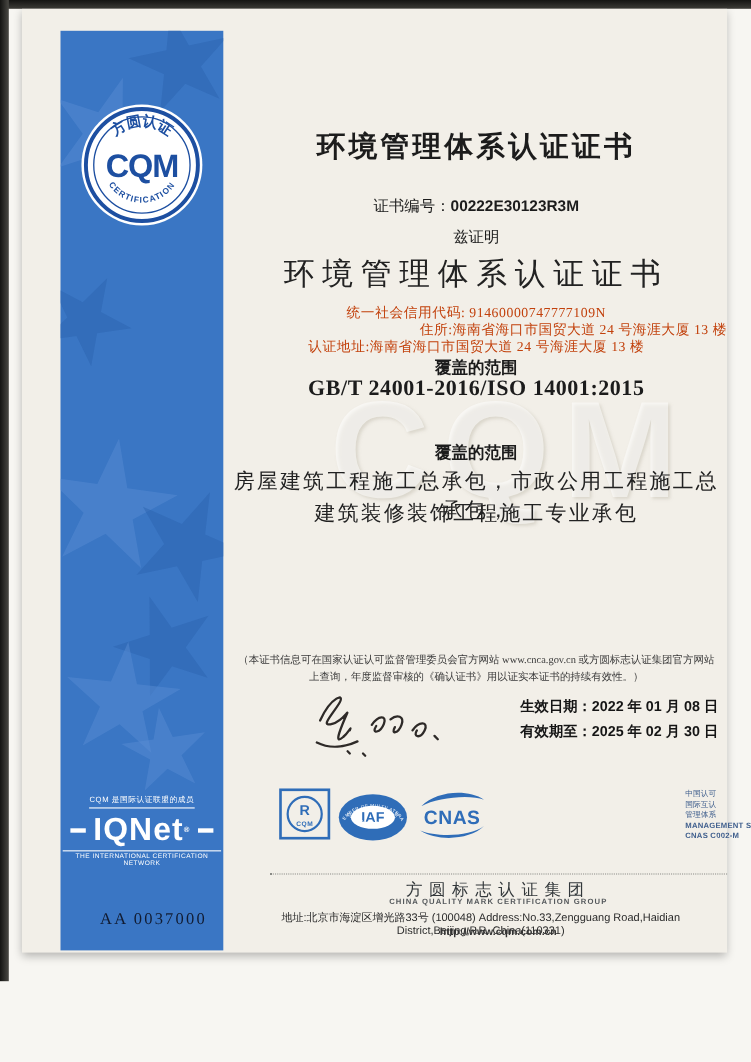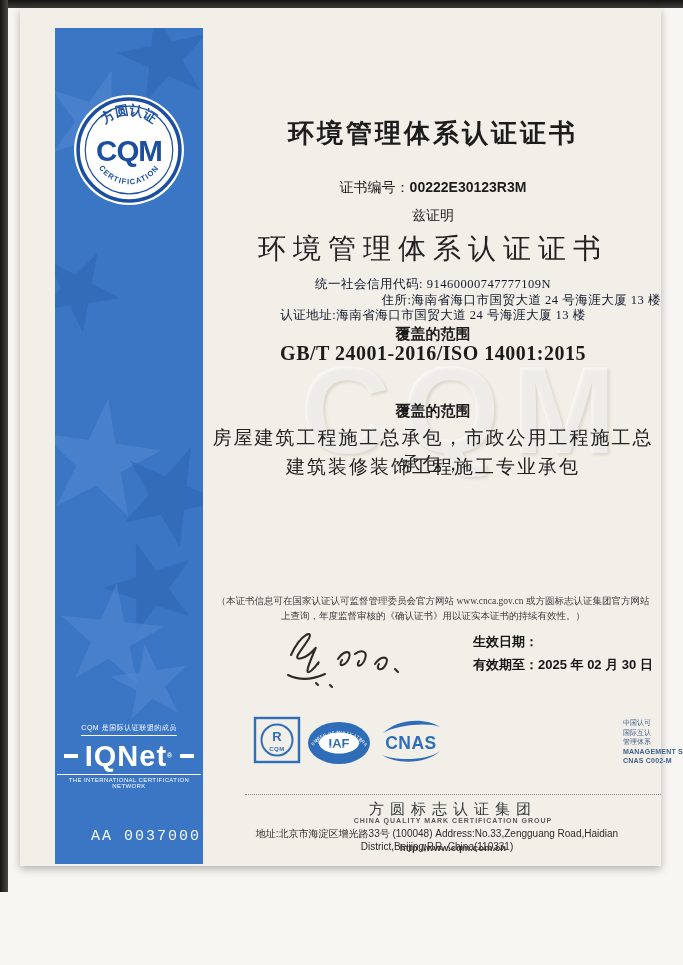--- a/index.html
+++ b/index.html
@@ -16,34 +16,34 @@
   .star.light{background:#5b8fd4;opacity:.45;}
   .star.dark{background:#2b63b0;opacity:.5;}
   .cqm-logo{position:absolute;left:18px;top:66px;}
   .iqnet{position:absolute;left:2px;top:688px;width:144px;text-align:center;color:#fff;}
   .iqnet .member{display:inline-block;font-size:7px;letter-spacing:.5px;border-bottom:1px solid #fff;padding-bottom:2px;}
   .iqnet .nameline{display:flex;align-items:center;justify-content:center;gap:7px;margin-top:5px;}
   .iqnet .dash{width:14px;height:4px;background:#fff;}
   .iqnet .name{font-size:29px;font-weight:bold;letter-spacing:1px;line-height:30px;}
   .iqnet .reg{font-size:7px;vertical-align:top;}
   .iqnet .network{display:inline-block;font-size:6px;letter-spacing:.4px;border-top:1px solid #fff;padding-top:2px;margin-top:3px;}
-  .sidebar-serial{position:absolute;left:36px;top:800px;font-family:Liberation Mono, monospace;font-size:15px;letter-spacing:2px;color:#ffffff;opacity:.95;}
+  .sidebar-serial{position:absolute;left:36px;top:800px;font-family:Liberation Serif, serif;font-size:15px;letter-spacing:2px;color:#0f172a;opacity:.95;}
   
   .content{position:absolute;left:185px;top:0;width:456px;height:858px;text-align:center;color:#1c1c1c;}
   .cert-watermark{position:absolute;left:0;top:42px;width:100%;font-size:45px;font-weight:bold;letter-spacing:7px;
     background:repeating-linear-gradient(to bottom,#8f8c84 0 2px,#c6c3bb 2px 3px,#9a968e 3px 5px,#d4d1c9 5px 6px);
     -webkit-background-clip:text;background-clip:text;color:transparent;}
   .cn-watermark{position:absolute;left:95px;top:330px;font-size:125px;font-weight:bold;letter-spacing:12px;
     color:rgba(255,255,255,.55);text-shadow:2px 2px 3px rgba(176,170,152,.35);pointer-events:none;}
   .title{position:absolute;left:0;top:108px;width:100%;font-size:26px;font-weight:bold;letter-spacing:3px;text-align:center;}
   .certno{position:absolute;left:0;top:171px;width:100%;font-size:14px;}
   .certno b{font-weight:bold;}
   .certify{position:absolute;left:0;top:199px;width:100%;font-size:14px;}
   .company{position:absolute;left:0;top:222px;width:100%;font-family:"Liberation Serif",serif;font-size:28px;letter-spacing:7px;color:#222;}
-  .org-line{position:absolute;left:0;width:100%;font-family:"Liberation Serif",serif;font-size:12.5px;letter-spacing:.5px;color:#0f172a;}
+  .org-line{position:absolute;left:0;width:100%;font-family:"Liberation Serif",serif;font-size:12.5px;letter-spacing:.5px;color:#c2410c;}
   .conform{position:absolute;left:0;top:317px;width:100%;font-size:15px;font-weight:bold;}
   .standard{position:absolute;left:0;top:334px;width:100%;font-family:"Liberation Serif",serif;font-size:20px;font-weight:bold;letter-spacing:.5px;}
   .scope-label{position:absolute;left:0;top:394px;width:100%;font-size:15px;font-weight:bold;}
   .scope-line{position:absolute;left:0;width:100%;font-family:"Liberation Serif",serif;font-size:19px;letter-spacing:2px;color:#222;}
   .fineprint{position:absolute;left:8px;top:586px;width:440px;font-family:"Liberation Serif",serif;font-size:9.5px;line-height:1.55;color:#3a3a3a;}
   .signature{position:absolute;left:78px;top:615px;}
   .dates{position:absolute;left:268px;top:622px;text-align:left;font-size:13px;font-weight:bold;line-height:23px;color:#151515;}
   .dates .row{display:flex;gap:0;}
   
   .mark{position:absolute;}
@@ -141,20 +141,21 @@
           <path d="M72,31 C78,26 85,28 82,36 C79,44 72,45 76,38"></path>
           <path d="M92,41 C98,32 107,33 103,41 C99,49 92,47 96,41"></path>
           <path d="M112,46 l3,3"></path>
           <path d="M33,60 l2,2 M47,62 l2,2"></path>
         </g>
       </svg>
 
       <div class="dates">
         <div class="row">
           <span>生效日期：</span>
+          <span>2022 年 01 月 08 日</span>
         </div>
         <div class="row">
           <span>有效期至：</span>
           <span>2025 年 02 月 30 日</span>
         </div>
       </div>
 
       <svg class="mark" style="left:48px;top:708px;" width="48" height="50" viewBox="0 0 48 50">
         <rect x="2" y="2" width="44" height="44" fill="none" stroke="#2f6db8" stroke-width="2.4"></rect>
         <circle cx="24" cy="24" r="15.5" fill="none" stroke="#2f6db8" stroke-width="2"></circle>

